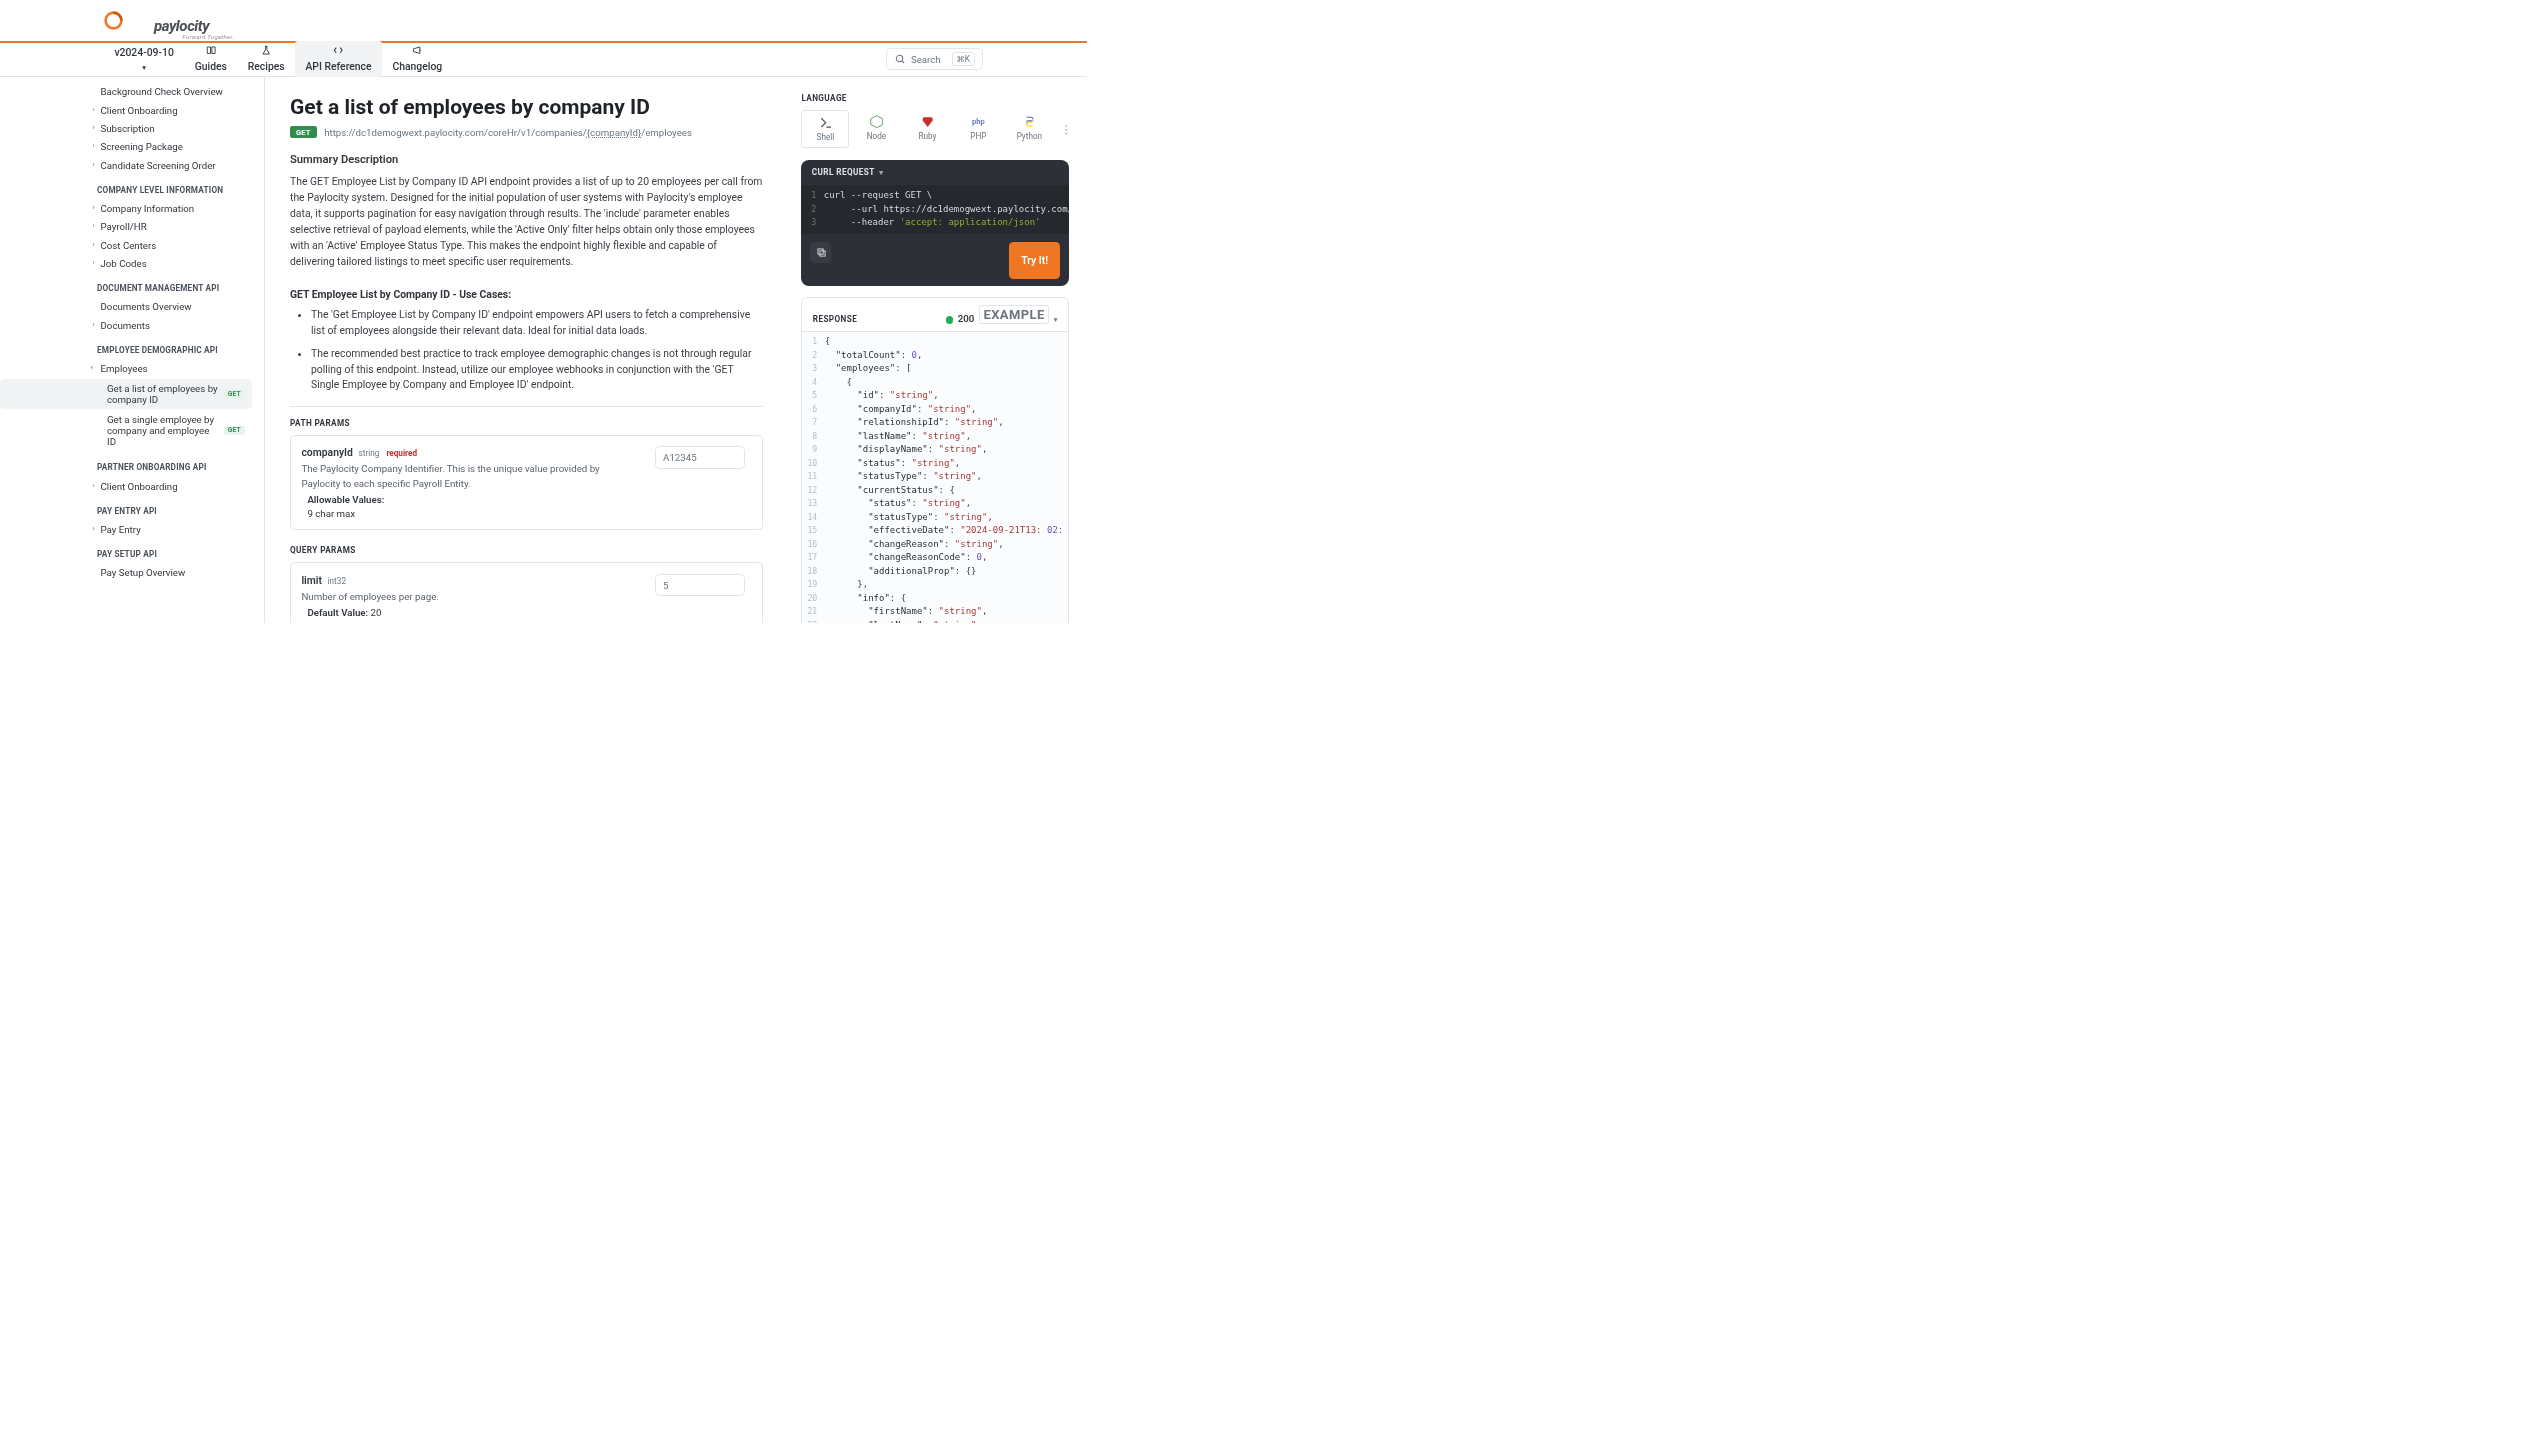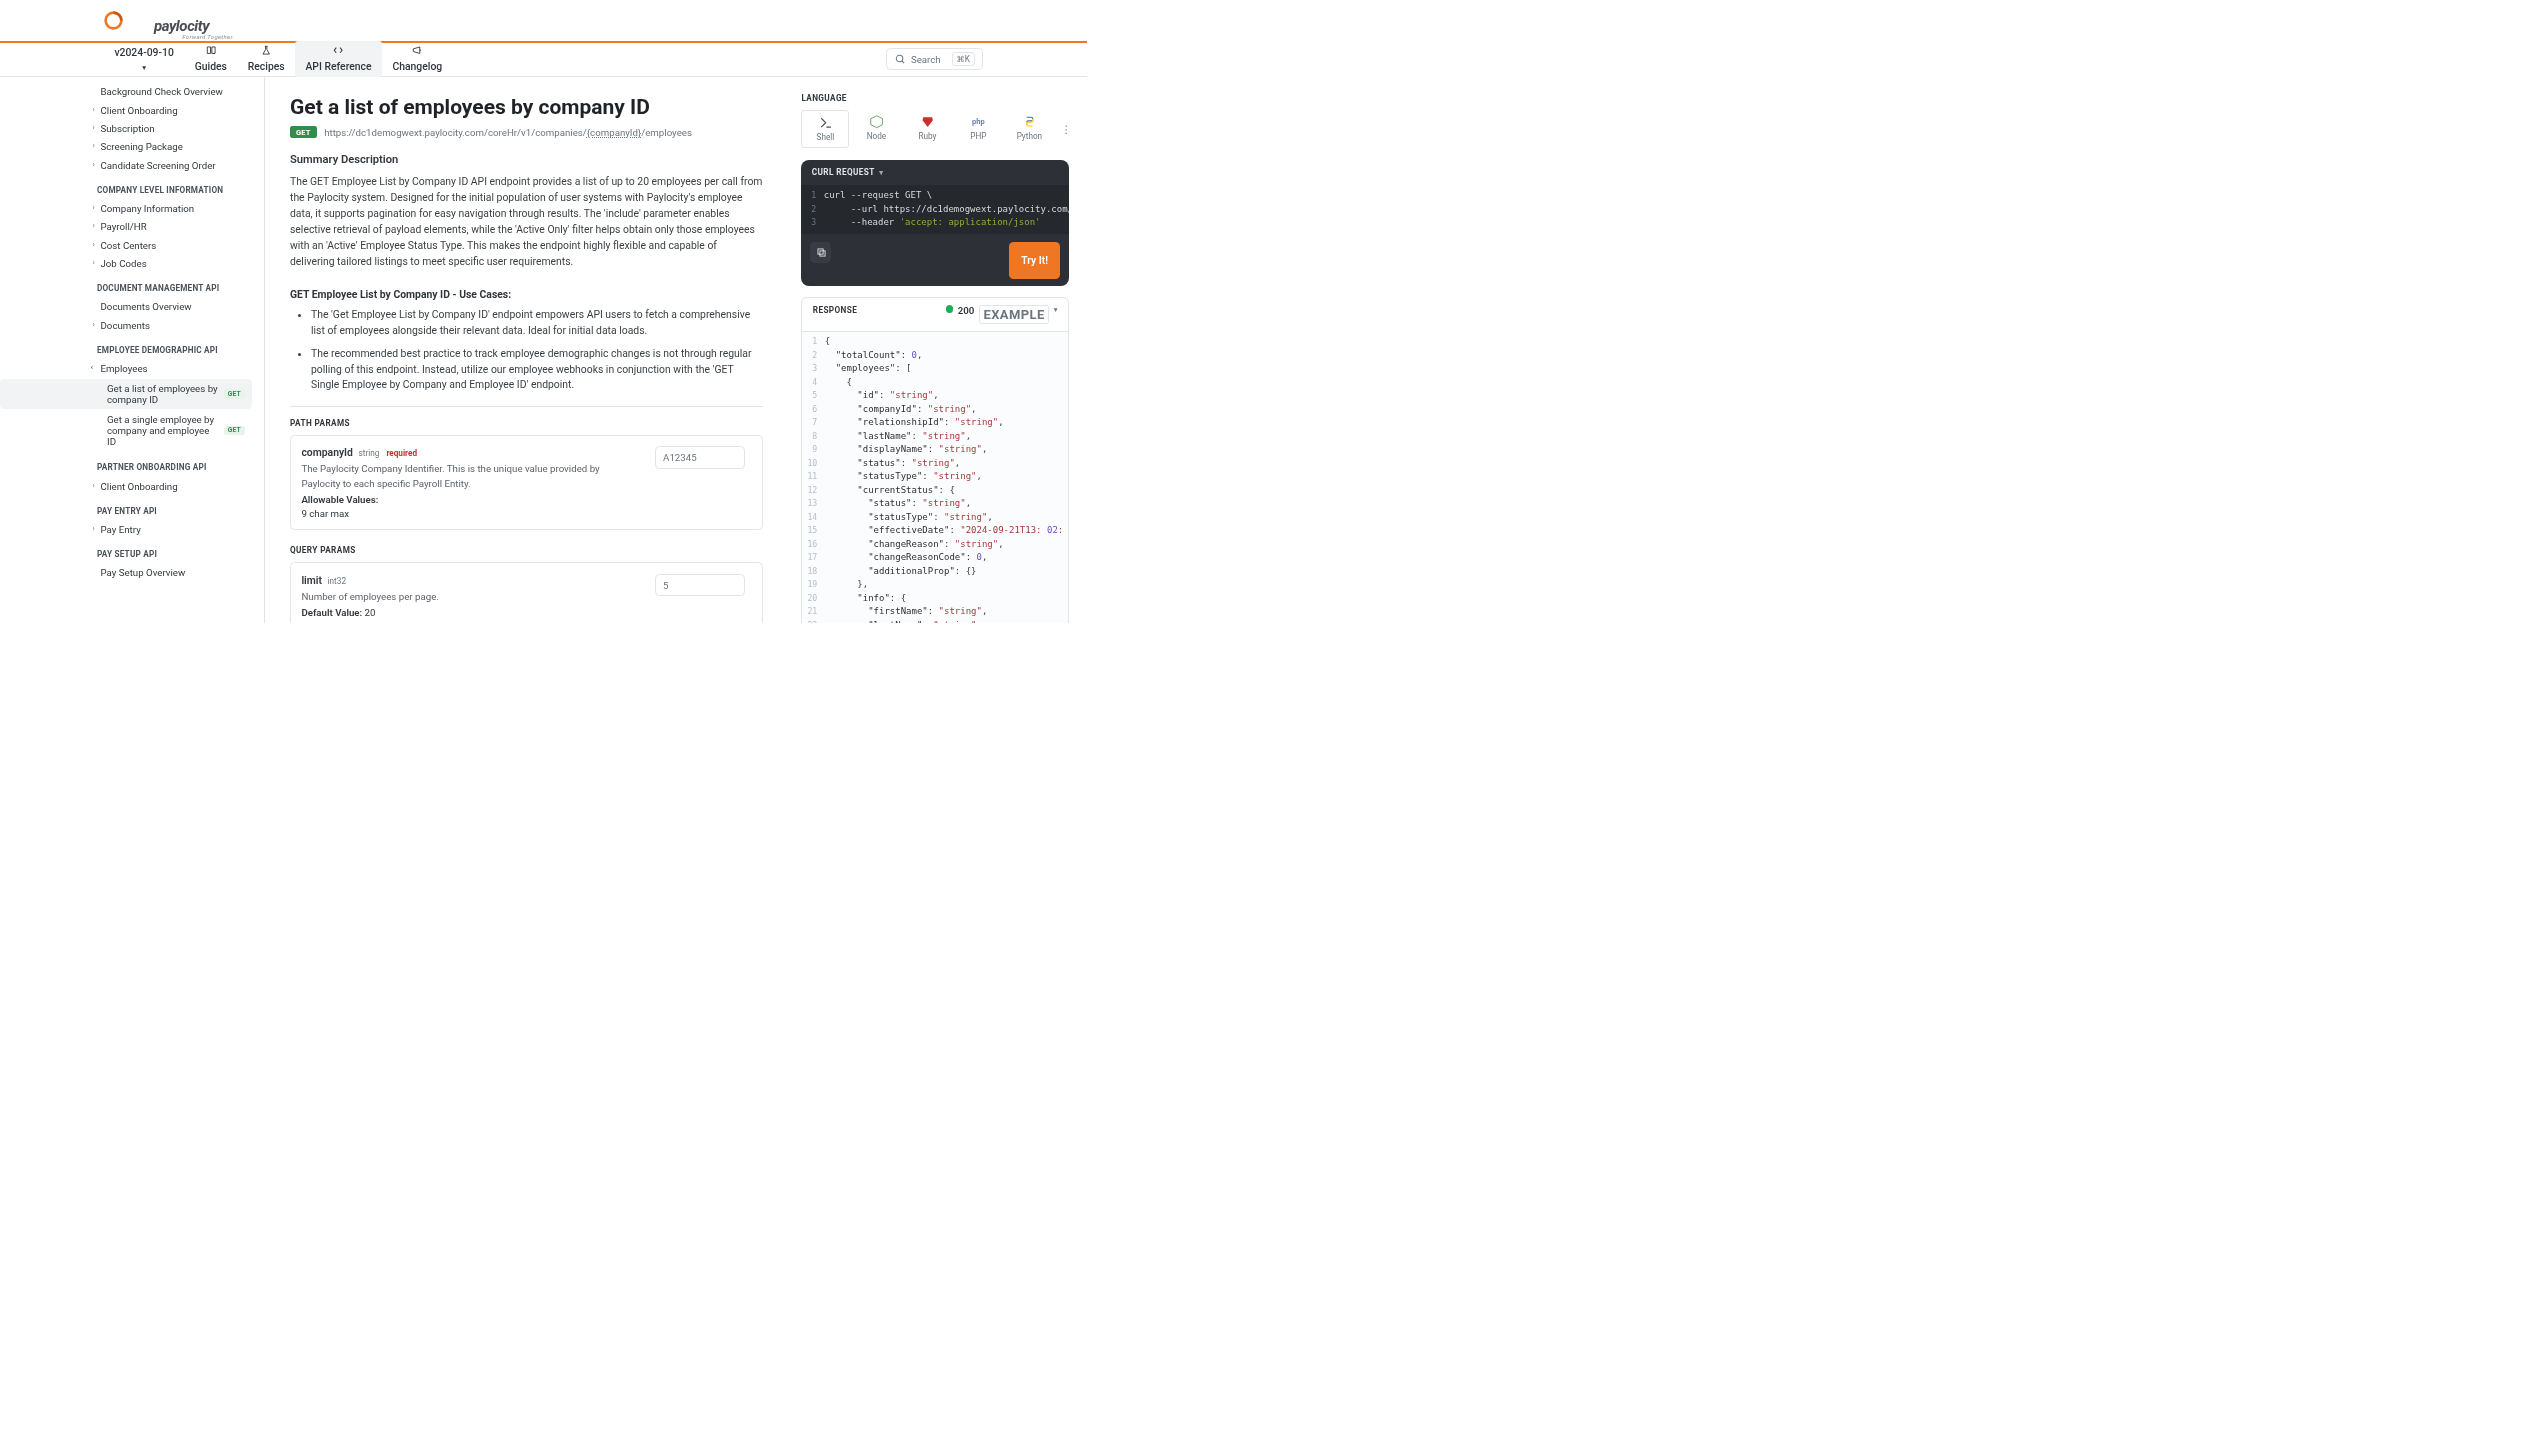--- a/index.html
+++ b/index.html
@@ -72,21 +72,21 @@
   .desc { font-size: 10.4px; color: #3a3f45; line-height: 1.55; }
   .main ul { margin: 4.5px 0 13.4px 0; padding-left: 21px; }
   .main li { margin-bottom: 7.5px; color: #3a3f45; line-height: 1.5; }
   .hr { border-top: 0.7px solid var(--border); margin: 10.4px 0; }
   .section-label { font-size: 8.2px; font-weight: 700; letter-spacing: 0.4px; color: #31363c; }
   .param-box { border: 0.7px solid var(--border); border-radius: 4.5px; padding: 10.4px; margin-top: 7.5px; display: grid; grid-template-columns: 1fr 97px; gap: 7.5px 15px; }
   .pname { font-weight: 600; font-size: 10.4px; }
   .ptype { font-size: 8.2px; color: var(--text-muted); margin-left: 3px; font-weight: 400; }
   .preq  { font-size: 8.2px; color: var(--red); margin-left: 4.5px; font-weight: 700; }
   .pdesc { font-size: 9.7px; color: #5b636b; margin-top: 3px; line-height: 1.45; }
-  .pmeta { font-size: 9.7px; margin-top: 3px; }
+  .pmeta { font-size: 9.7px; margin-top: 3px; margin-left: 6px; }
   .pmeta b { font-weight: 600; }
   .pinput { border: 0.7px solid var(--border); border-radius: 4.5px; height: 22.4px; padding: 0 7.5px; width: 90px; font-size: 9.7px; color: var(--text-muted); display:flex; align-items:center; }
   
   .rail { padding: 16.4px 18px 0 13.4px; overflow: hidden; }
   .rail-label { font-size: 8.2px; font-weight: 700; letter-spacing: 0.4px; color: #31363c; margin-bottom: 7.5px; }
   .lang-row { display: flex; gap: 3px; margin-bottom: 12px; }
   .lang-tab { flex: 0 0 48px; display:flex; flex-direction:column; align-items:center; gap:3px; padding: 4.5px 0; border-radius:3px; cursor:pointer; }
   .lang-tab.sel { border: 0.7px solid var(--border); }
   .lang-tab .ic { width: 13.4px; height: 13.4px; display:flex; align-items:center; justify-content:center; }
   .lang-tab .lab { font-size: 8.2px; color: var(--text-muted); }
@@ -95,21 +95,21 @@
   .code-head { display:flex; align-items:center; padding: 7.5px 10.4px; font-size:8.2px; letter-spacing:0.4px; font-weight:700; color: #dfe3e7; gap:4.5px; cursor:pointer; }
   .code-body { background: #25282d; padding: 4.5px 0; font-family: ui-monospace, SFMono-Regular, Menlo, Consolas, monospace; font-size:9px; }
   .cl { display:flex; }
   .ln { width:22.4px; text-align:right; padding-right:7.5px; color:#6e767e; flex-shrink:0; font-size:8.2px; line-height:1.5;}
   .ct { color:#d6dadf; white-space: pre; line-height:1.5;}
   .ct .str { color: var(--code-str); }
   .code-foot { display:flex; padding: 7.5px 9px; gap:7.5px; }
   .copy-btn { width:21px; height:21px; border-radius:4.5px; background:#383b41; display:flex;align-items:center;justify-content:center; color:#dfe3e7; cursor:pointer;}
   .try-btn { margin-left:auto; background: var(--orange); color:#fff; font-weight:600; padding:12px 12px; border-radius:4.5px; font-size:10.4px; cursor:pointer;}
   .resp-panel { margin-top:10.4px; border:0.7px solid var(--border); border-radius:6px; overflow:hidden; }
-  .resp-head { display:flex; align-items:flex-start; padding:7.5px 10.4px; border-bottom:0.7px solid var(--border); }
+  .resp-head { display:flex; align-items:flex-end; padding:7.5px 10.4px; border-bottom:0.7px solid var(--border); }
   .resp-head .lab { font-size:8.2px; font-weight:700; letter-spacing:0.4px; }
   .status-dot { width:7.5px; height:7.5px; border-radius:50%; background:var(--green); margin-left:auto; }
   .status-code { font-size:9.7px; font-weight:600; margin-left:4.5px; }
   .example-tag { font-size:13px; font-weight:700; letter-spacing:0.4px; padding:0.7px 3.7px; border:0.7px solid var(--border); border-radius:2.2px; margin-left:4.5px; color:var(--text-muted);}
   .resp-body { background:#fbfcfd; font-family: ui-monospace, SFMono-Regular, Menlo, Consolas, monospace; font-size:9px; padding:3px 0; }
   .rl { display:flex; line-height:1.45; }
   .rl .ln { color:#b7bec5; font-size:8.2px;}
   .rl .ct { color:#3b4148; white-space:pre; }
   .rl .key { color:#2b2e32; }
   .rl .str { color:#a63a3a; }

